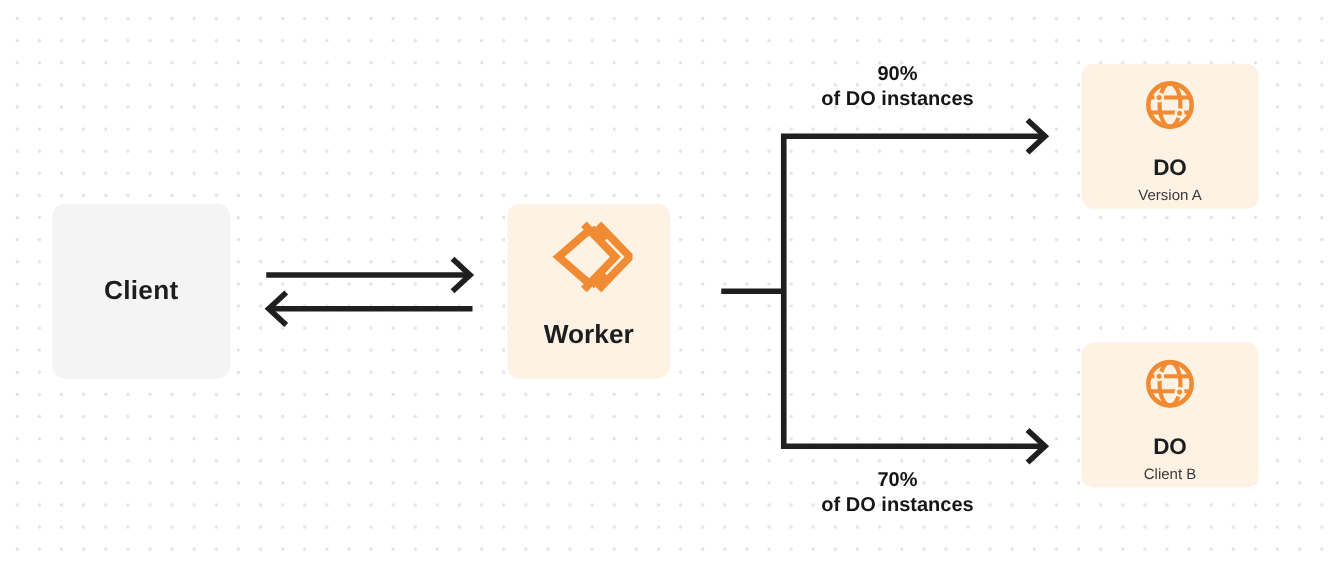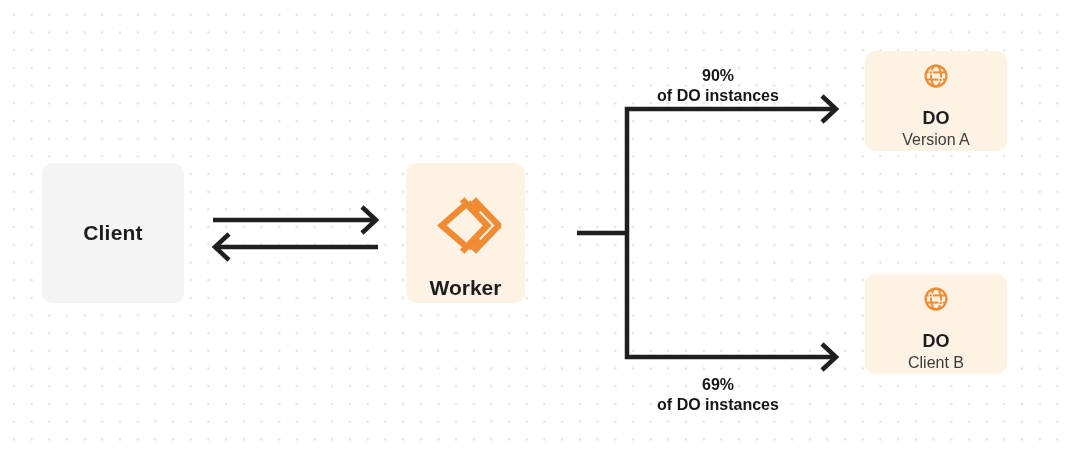--- a/index.html
+++ b/index.html
@@ -21,39 +21,39 @@
     display:flex;flex-direction:column;align-items:center;
     box-sizing:border-box;
   }
   .node-client{
     left:42px;top:163px;width:142px;height:140px;
     background:#f4f4f5;
     justify-content:center;
   }
   .node-client .big-label{font-size:21px;font-weight:bold;color:#1d1d1f;letter-spacing:.2px;}
   .node-worker{
-    left:406px;top:163px;width:119px;height:140px;
+    left:406px;top:163px;width:130px;height:140px;
     background:#fdf2e3;
-    padding-top:32px;
+    padding-top:12px;
   }
   .node-worker .big-label{font-size:21px;font-weight:bold;color:#1d1d1f;margin-top:21px;}
   .node-do{
-    width:142px;height:100px;left:865px;
+    width:142px;height:116px;left:865px;
     background:#fdf2e3;
     padding-top:13px;
   }
   .node-do-a{top:51px;}
   .node-do-b{top:274px;}
   .do-title{font-size:18px;font-weight:bold;color:#1d1d1f;margin-top:19px;line-height:22px;}
-  .do-subtitle{font-size:16px;color:#3c3c3e;line-height:22px;}
+  .do-subtitle{font-size:12px;color:#3c3c3e;line-height:22px;}
   .edge-label{
     position:absolute;width:250px;text-align:center;
     font-size:16px;font-weight:600;color:#161616;line-height:20px;
   }
-  .edge-label-a{left:593px;top:50px;margin-top:16px;}
+  .edge-label-a{left:593px;top:50px;}
   .edge-label-b{left:593px;top:375px;}
   .icon-svg{display:block;}
   .icon-svg .stroke{stroke:#f08b33;fill:none;}
 </style>
 </head>
 <body>
 
 <div class="canvas">
 
   <svg class="edges" viewBox="0 0 1072 452" aria-hidden="true">
@@ -93,21 +93,21 @@
     </svg>
     <span class="big-label">Worker</span>
   </div>
 
   <div class="edge-label edge-label-a">
     <span style="display:block">90%</span>
     <span style="display:block">of DO instances</span>
   </div>
 
   <div class="edge-label edge-label-b">
-    <span style="display:block">69%</span>
+    <span style="display:block">70%</span>
     <span style="display:block">of DO instances</span>
   </div>
 
   <div class="node node-do node-do-a">
     <svg class="icon-svg" width="58" height="58" viewBox="0 0 60 60">
       <g class="stroke">
         <circle cx="30" cy="30" r="26" stroke-width="5.5"></circle>
         <ellipse cx="30" cy="30" rx="12.5" ry="26" stroke-width="5"></ellipse>
         <path d="M6,21 L54,21" stroke-width="5"></path>
         <path d="M6,39 L54,39" stroke-width="5"></path>

